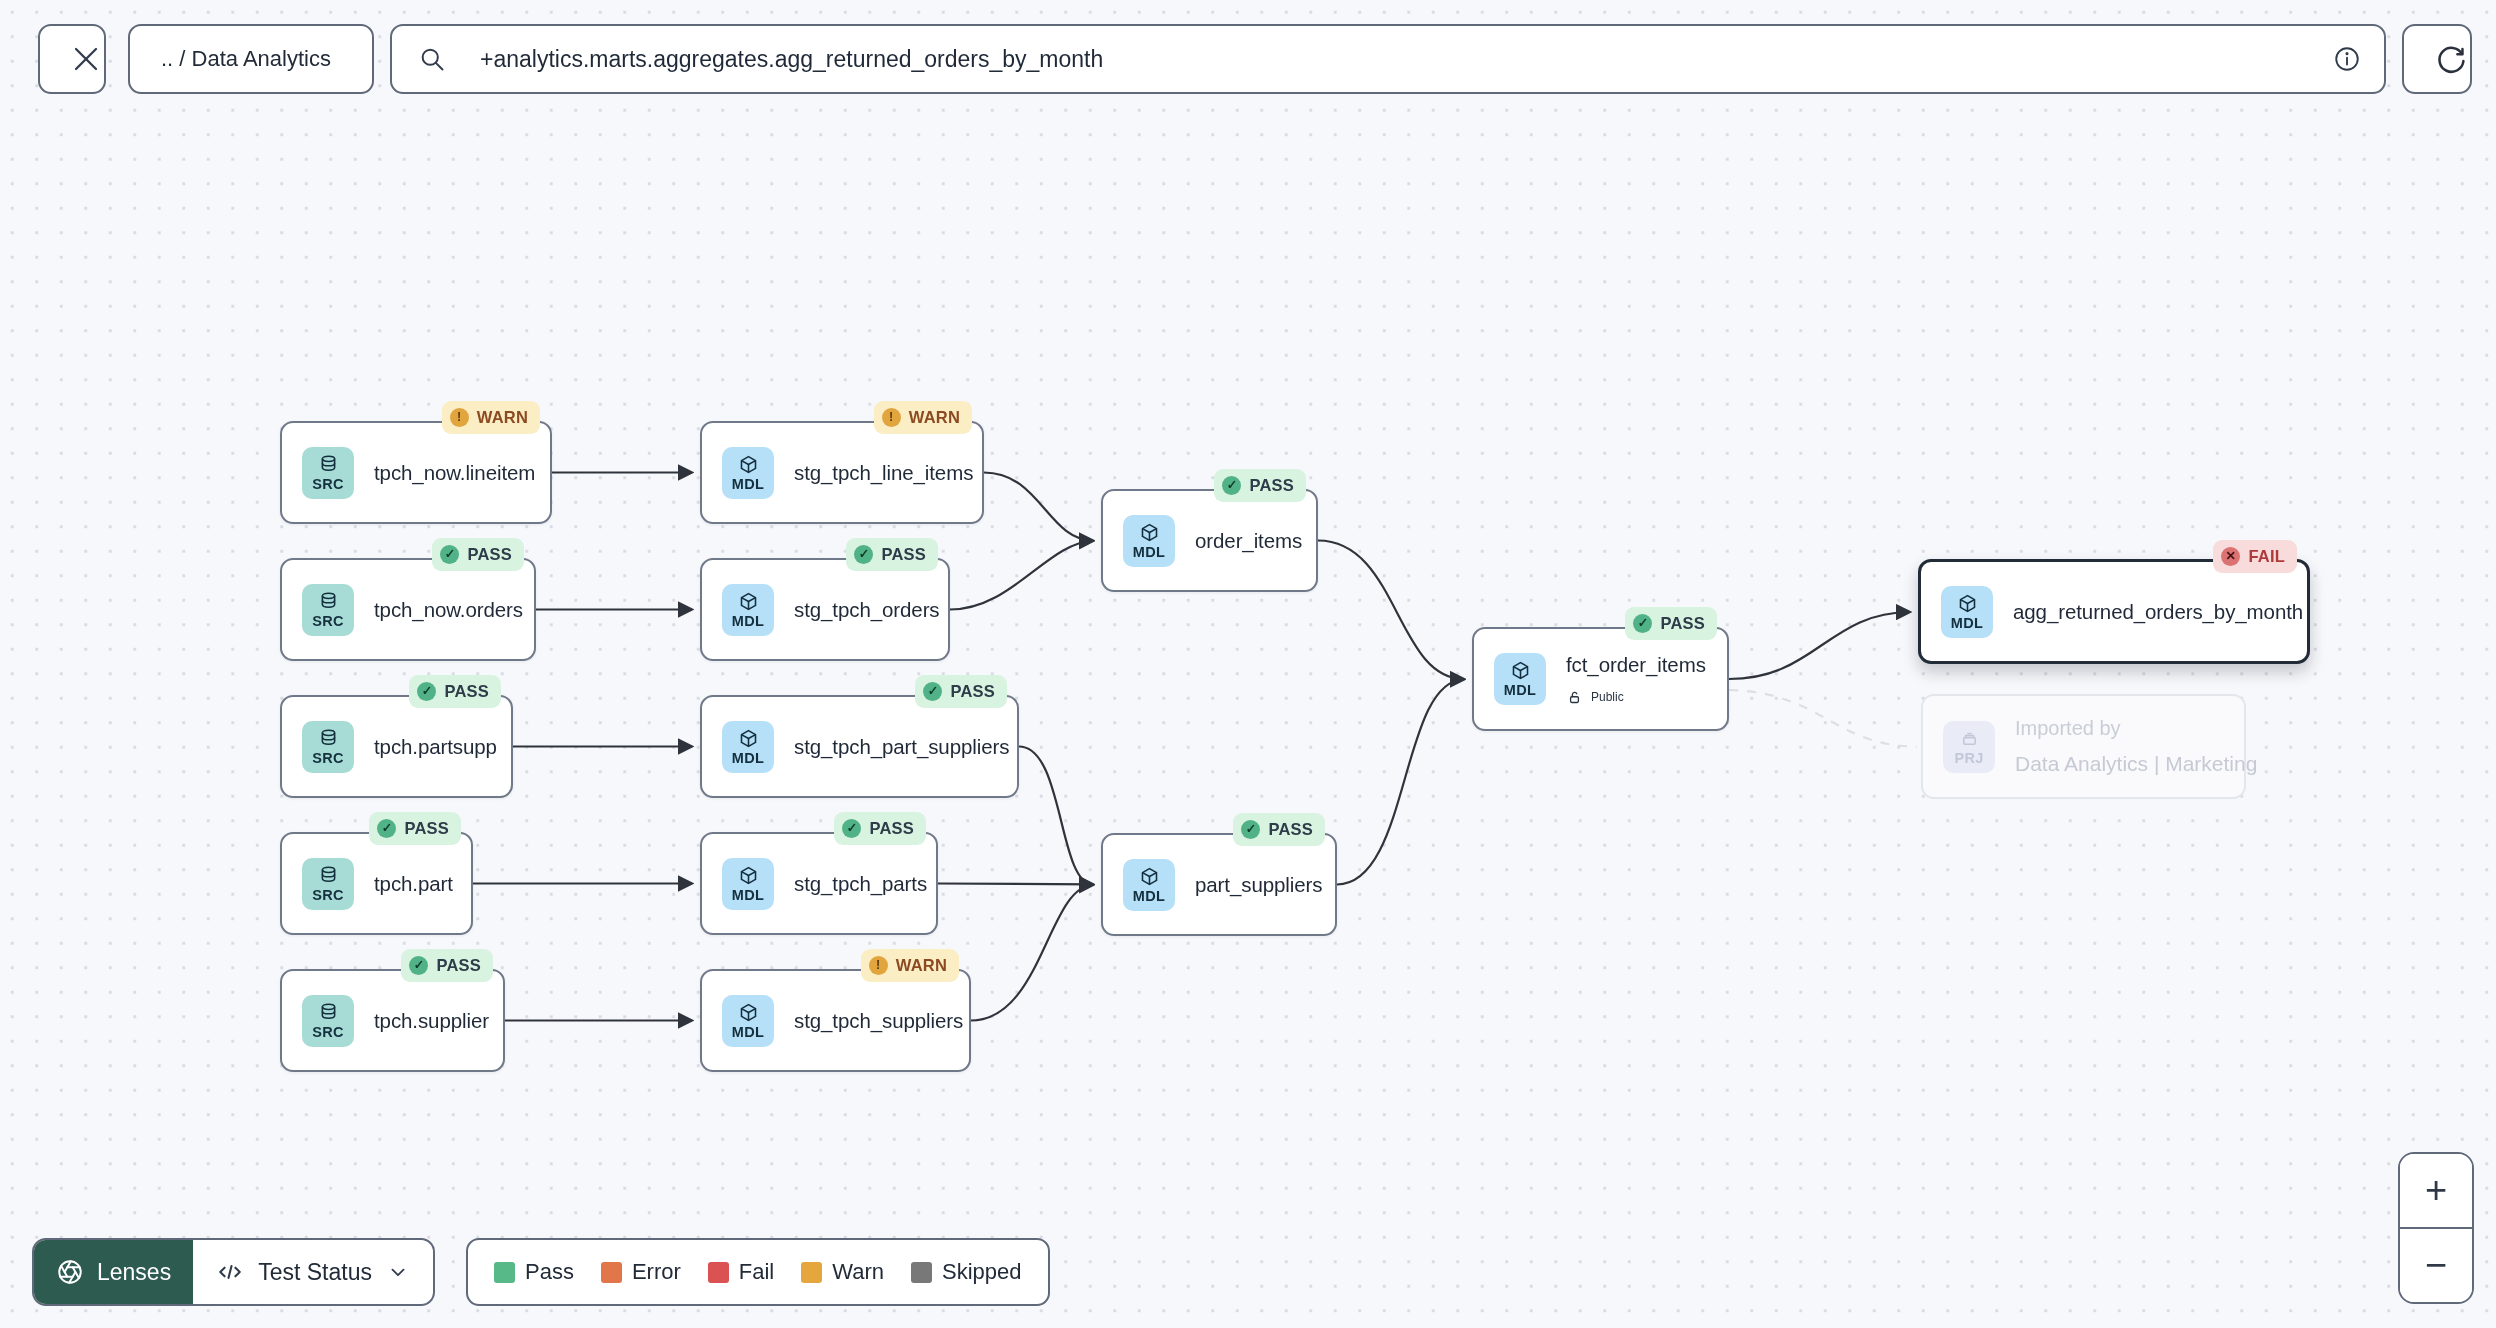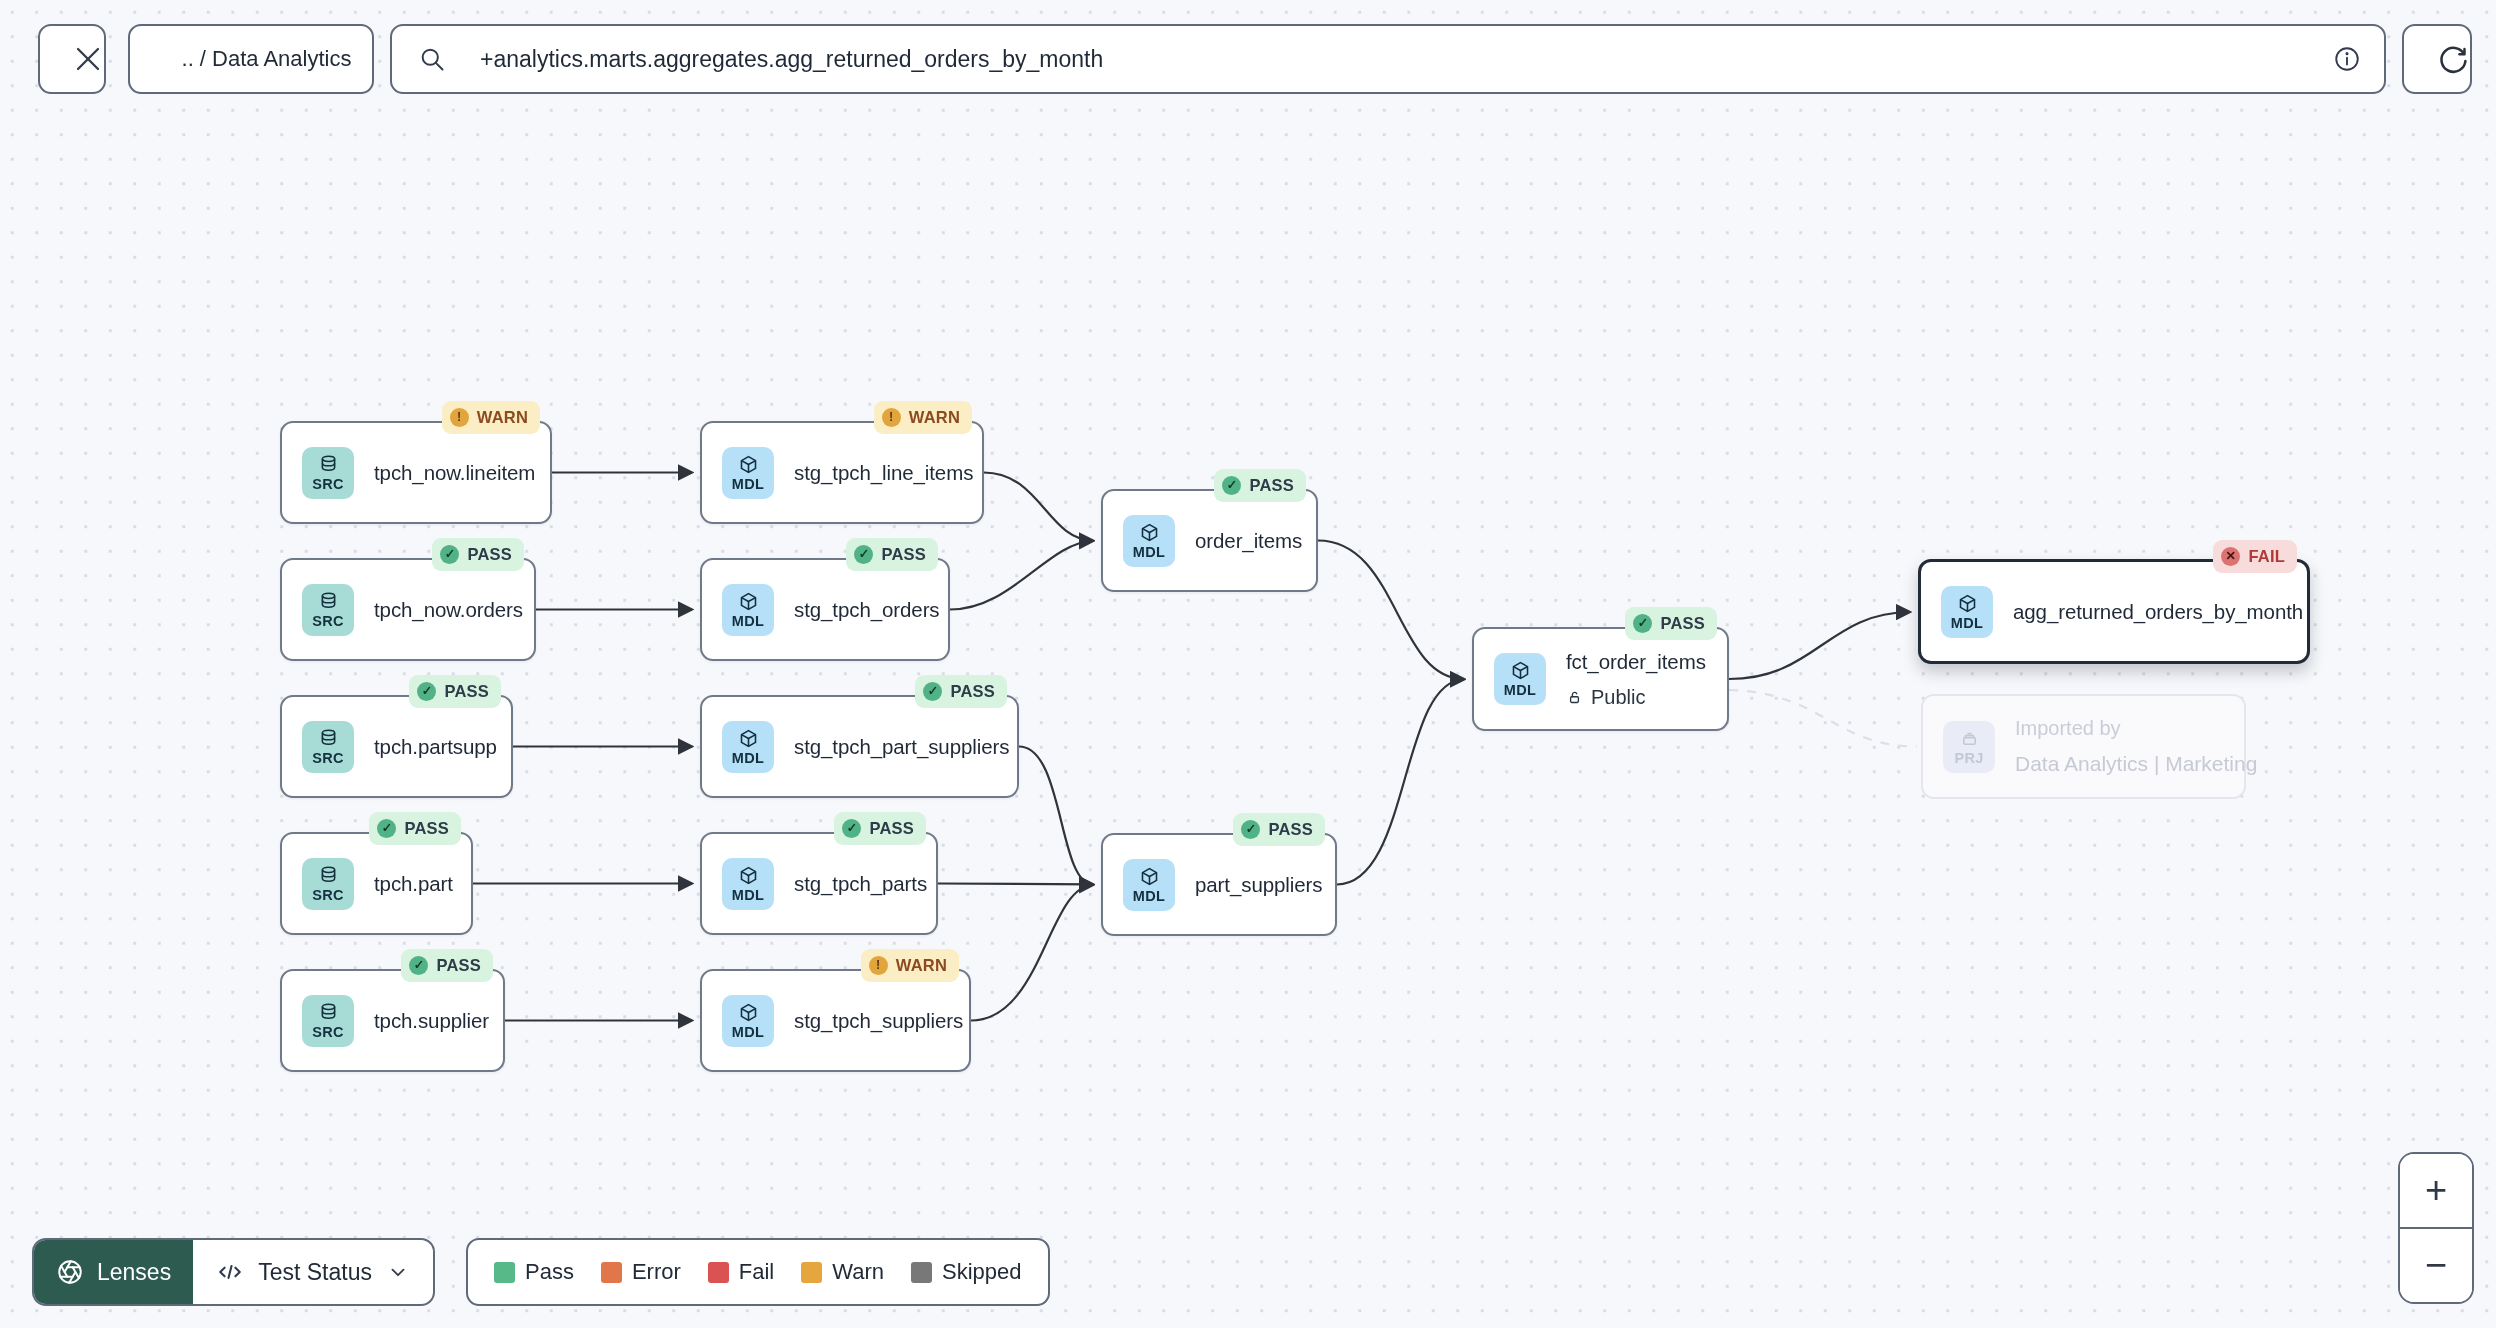--- a/index.html
+++ b/index.html
@@ -7,21 +7,21 @@
   body {
     width:2496px; height:1328px; position:relative; overflow:hidden;
     background-color:#F7F8FB;
     background-image: radial-gradient(circle, #D9DCE3 1.7px, transparent 1.7px);
     background-size: 24.5px 24.5px;
     font-family:"Liberation Sans", sans-serif;
     color:#222B38;
   }
   .btn {
     position:absolute; background:#FFFFFF; border:2px solid #60697A;
-    border-radius:13px; display:flex; align-items:center; justify-content:center;padding-left:31px;
+    border-radius:13px; display:flex; align-items:center; padding-left:31px;
   }
   svg.ic { display:block; }
 
   
   #close-btn   { left:38px;  top:24px; width:68px;  height:70px; cursor:pointer; }
   #breadcrumb  { left:128px; top:24px; width:246px; height:70px; font-size:22px; cursor:pointer; }
   #search-box  { left:390px; top:24px; width:1996px; height:70px; justify-content:flex-start; padding:0 70px 0 26px; gap:18px; }
   #search-box .sval { font-size:23px; color:#1F2937; white-space:nowrap;margin-left:16px; }
   #info-wrap   { position:absolute; right:22px; top:50%; transform:translateY(-50%); }
   #refresh-btn { left:2402px; top:24px; width:70px; height:70px; cursor:pointer; }
@@ -39,21 +39,21 @@
   .typebox {
     width:52px; height:52px; border-radius:10px; flex:0 0 auto;
     display:flex; flex-direction:column; align-items:center; justify-content:center; gap:2px;
   }
   .typebox .tlabel { font-size:14.5px; font-weight:700; letter-spacing:.3px; line-height:1; }
   .typebox.src { background:#A7DCD6; color:#14303F; }
   .typebox.mdl { background:#B6DFF8; color:#14303F; }
   .typebox.prj { background:#E9EBF7; color:#C3C8D8; }
   .nlabel { font-size:20.5px; color:#1F2937; white-space:nowrap; letter-spacing:-0.1px; }
   .ncol { display:flex; flex-direction:column; justify-content:center; gap:12px; }
-  .sub { display:flex; align-items:center; gap:8px; font-size:20px; color:#2A3542; white-space:nowrap; }
+  .sub { display:flex; align-items:center; gap:8px; font-size:12px; color:#2A3542; white-space:nowrap; }
   .faded .nlabel, .faded .sub, .faded .line2 { color:#C6CAD4; }
   .faded .line1 { font-size:20px; color:#C9CDD7; white-space:nowrap; }
   .faded .line2 { font-size:21px; white-space:nowrap; }
   .badge {
     position:absolute; top:-22px; right:10px; height:33px;
     padding:0 12px 0 8px; border-radius:9px;
     display:flex; align-items:center; gap:8px;
     font-size:16.5px; font-weight:700; letter-spacing:.2px;
   }
   .badge .dot { width:19px; height:19px; border-radius:50%; display:flex; align-items:center; justify-content:center; font-size:12.5px; font-weight:700; line-height:1; }

